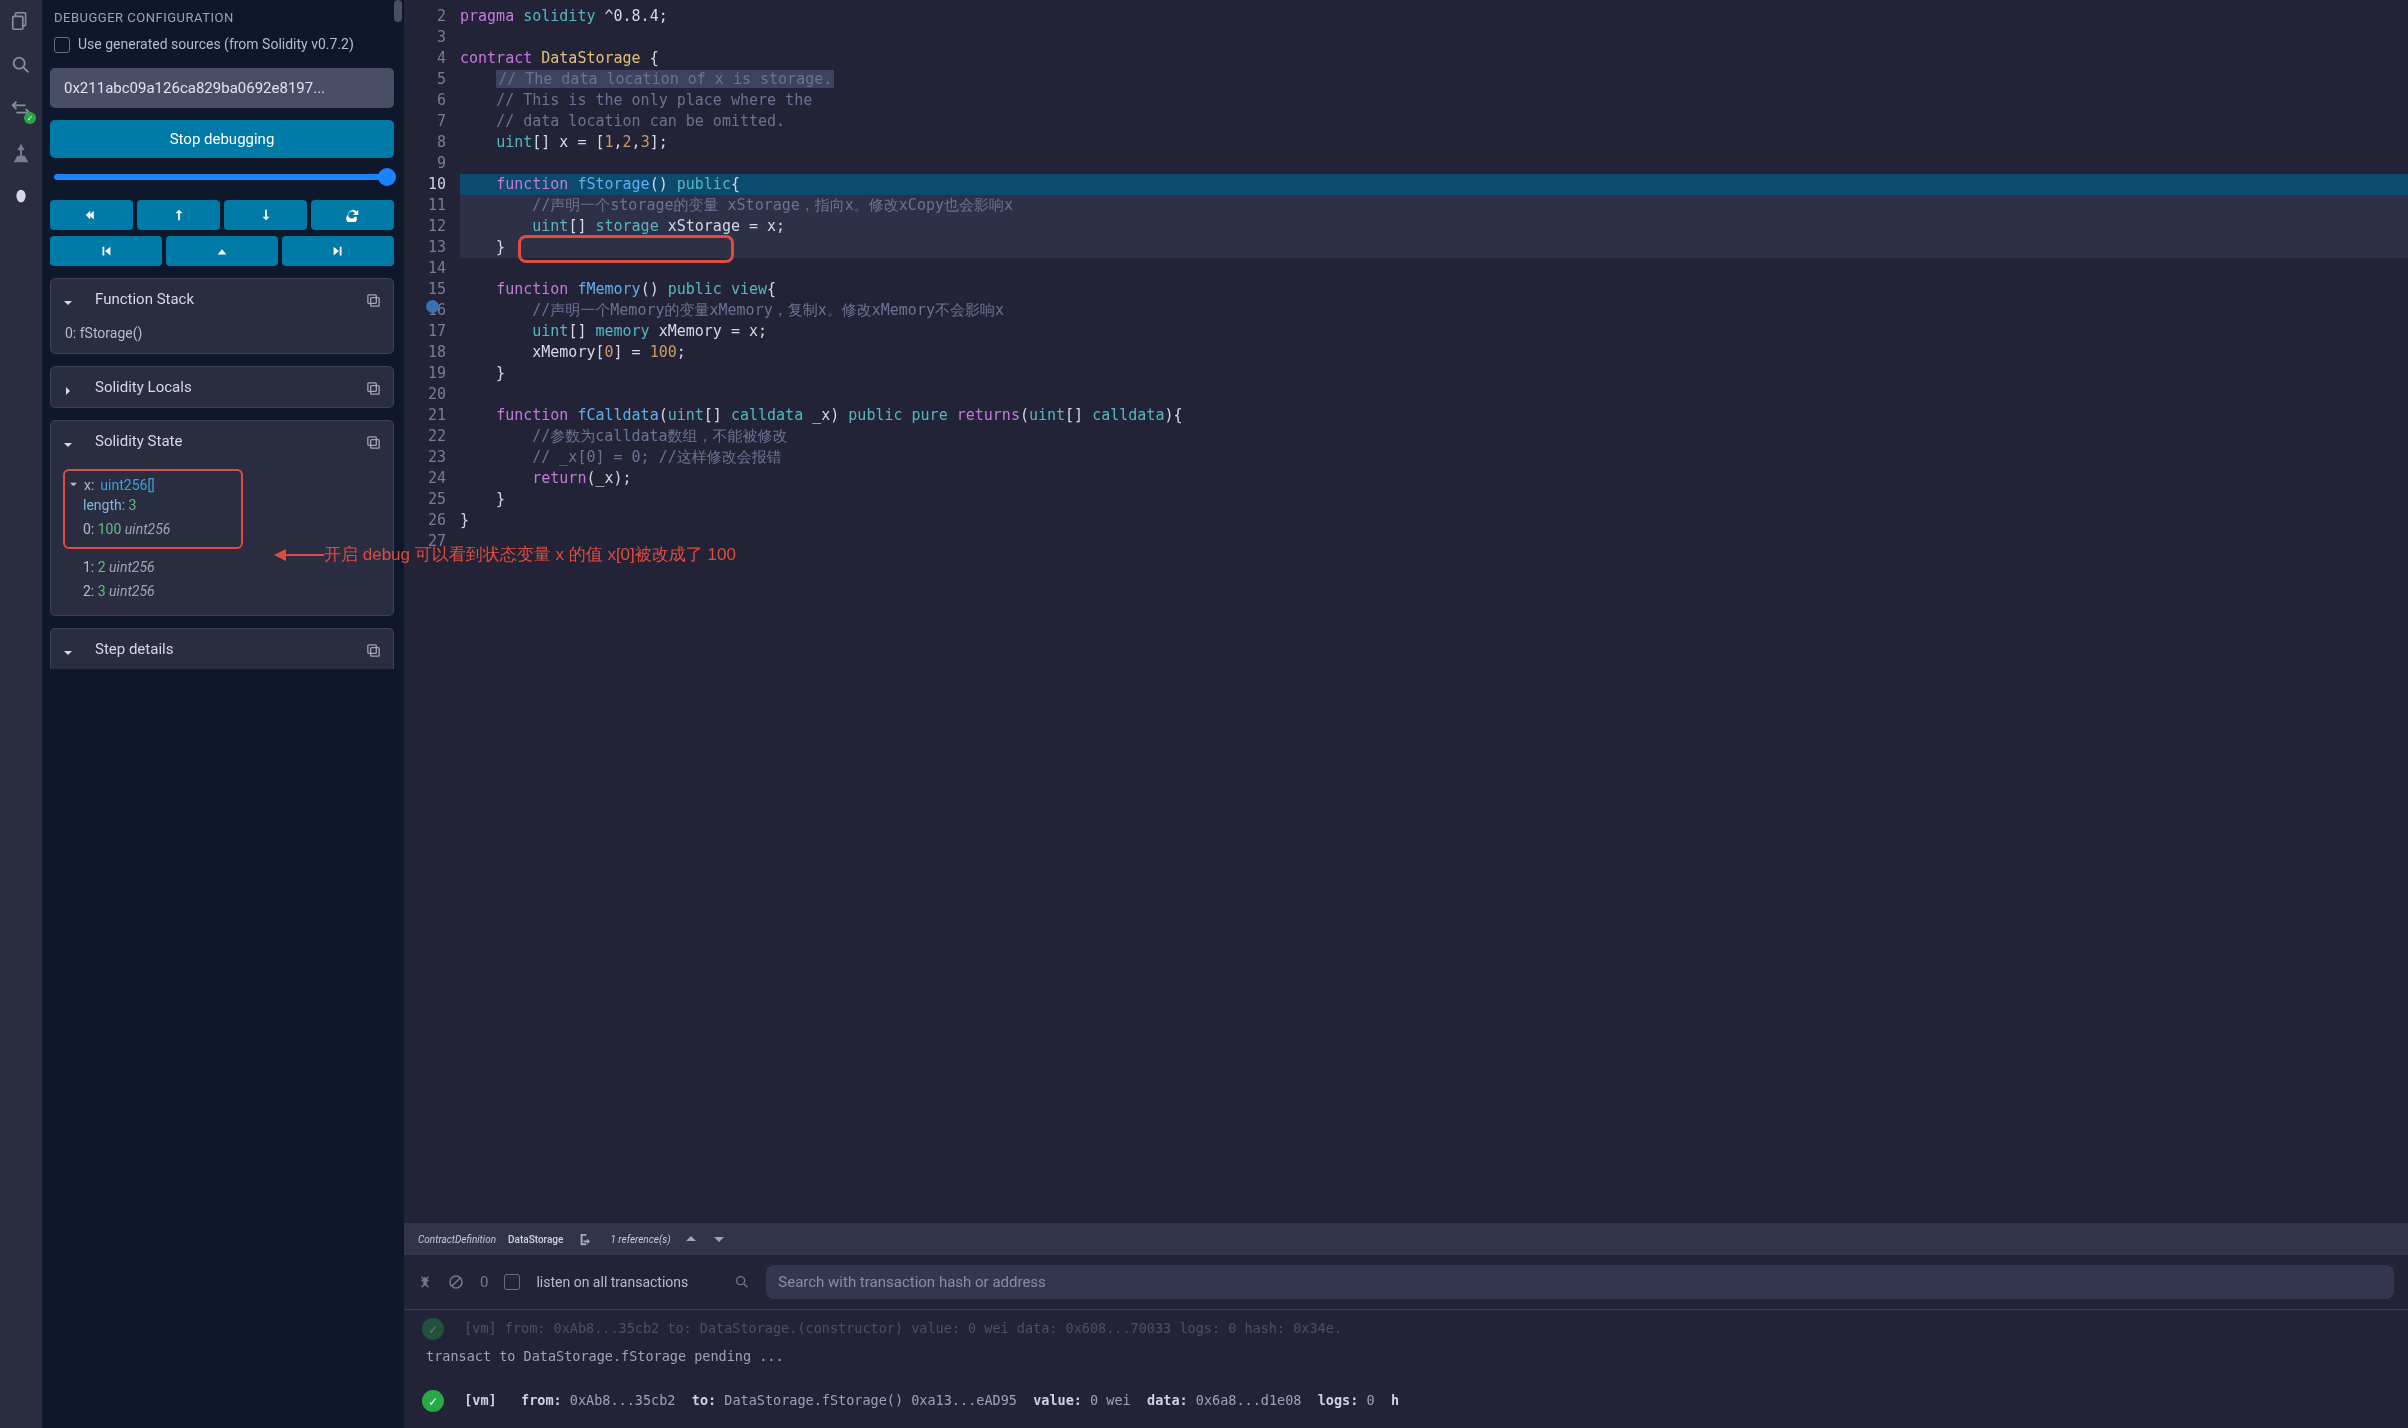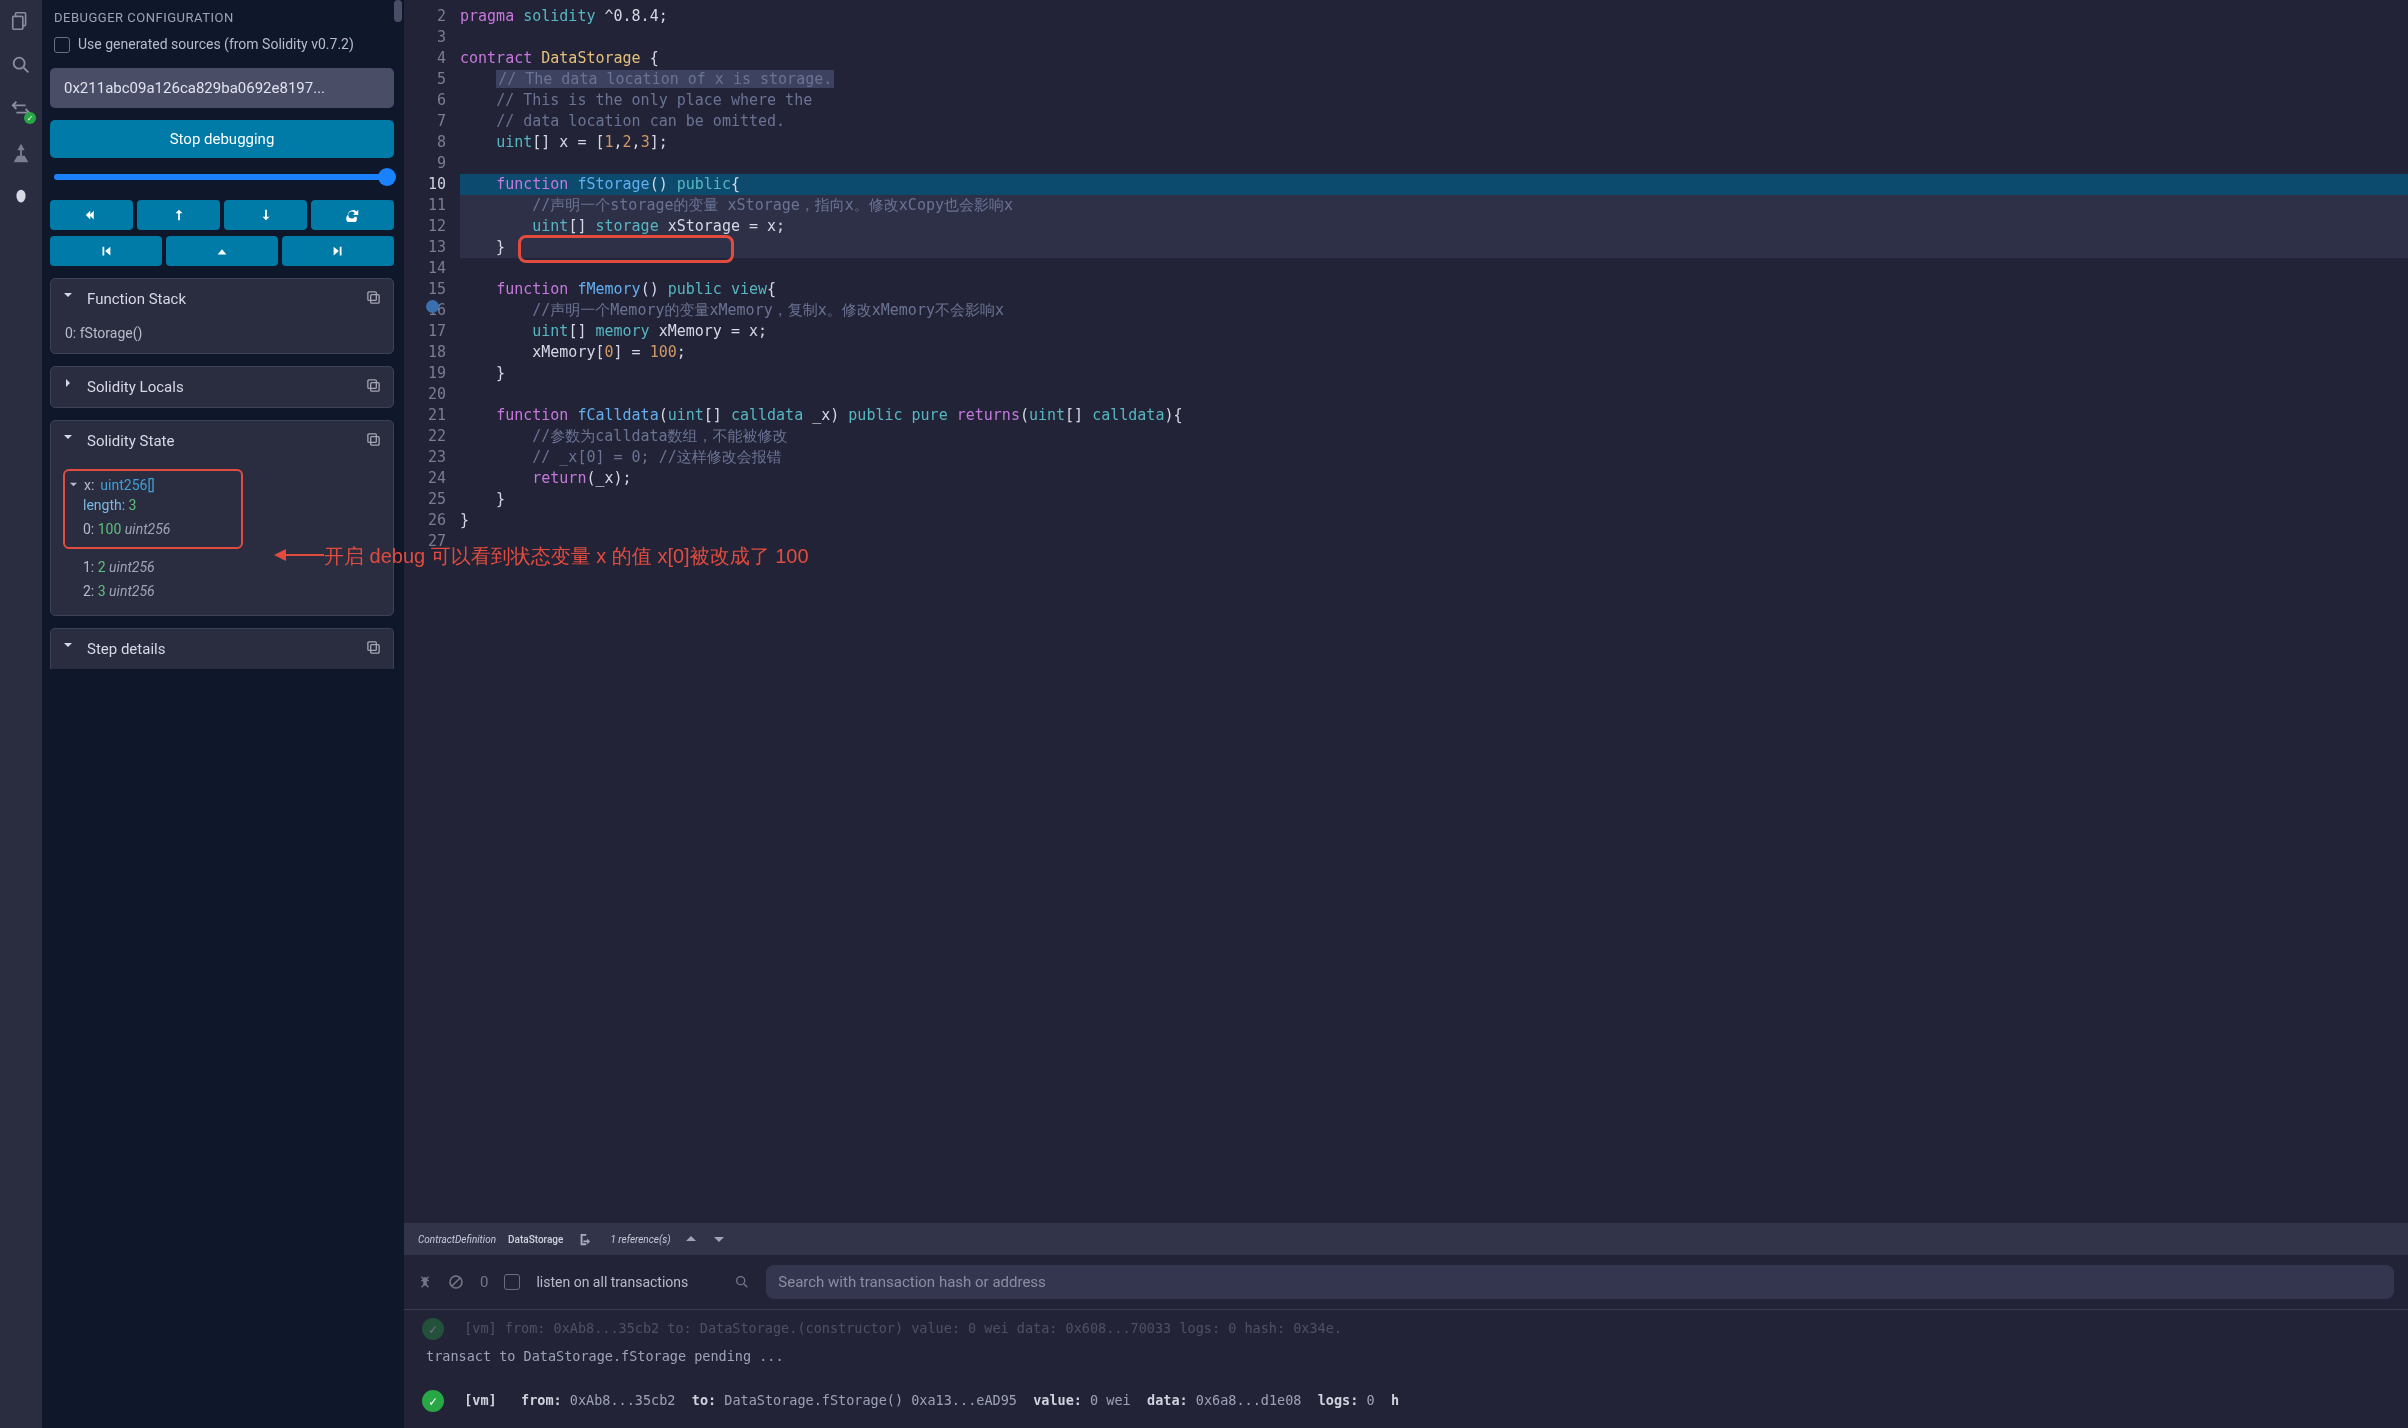--- a/index.html
+++ b/index.html
@@ -17,21 +17,21 @@
 .checkbox-row .cb { width: 16px; height: 16px; border: 1.5px solid #6a6d86; border-radius: 3px; margin-top:2px; flex-shrink:0; }
 .checkbox-row label { font-size: 14px; color: #b8bbc9; line-height:1.35; }
 .tx-input { background: #4a4d66; color: #e0e2ef; padding: 11px 14px; border-radius: 5px; font-size: 15px; margin-bottom: 12px; white-space:nowrap; overflow:hidden; text-overflow:ellipsis; }
 .stop-btn { background: #007aa6; color: #fff; text-align: center; padding: 10px; border-radius: 5px; font-size: 15px; margin-bottom: 16px; cursor:pointer; }
 .slider-track { position: relative; height: 6px; background: #1a82ff; border-radius: 3px; margin: 16px 4px 20px 4px; }
 .slider-thumb { position: absolute; right: -6px; top: -6px; width: 18px; height: 18px; background: #1a82ff; border-radius: 50%; }
 .btn-row { display: flex; gap: 4px; margin-bottom: 6px; }
 .btn-row .nav-btn { flex: 1; background: #007aa6; color: #fff; padding: 8px 0; border-radius: 4px; display:flex; align-items:center; justify-content:center; cursor:pointer; }
 .btn-row .nav-btn svg { width:14px; height:14px; }
 .panel { border: 1px solid #3d4057; border-radius: 5px; margin-top: 12px; background:#2a2c3f; }
-.panel-head { display: flex; align-items: flex-start; gap: 14px; padding: 11px 12px; color: #d6d8e6; font-size: 15px; cursor:pointer; }
+.panel-head { display: flex; align-items: flex-end; gap: 22px; padding: 11px 12px; color: #d6d8e6; font-size: 15px; cursor:pointer; }
 .panel-head .chev { width:10px; height:10px; }
 .panel-head .copy-icn { margin-left: auto; opacity:0.7; }
 .panel-body { padding: 6px 14px 12px 14px; font-size: 14px; color:#b8bbc9; }
 .state-item { padding: 4px 0 4px 4px; font-size:14px; }
 .state-row { display:flex; align-items:center; gap:6px; }
 .red-box { border: 2.5px solid #e24c3f; border-radius: 6px; padding: 6px 8px 6px 4px; margin: 2px 0 6px -2px; }
 .blue-txt{ color:#3fa0d8; }
 .blue-light{ color:#7bb8e0; }
 .green-txt{ color:#5ec07a; }
 .ital{ font-style:italic; color:#9ea2b8; }
@@ -55,21 +55,21 @@
 .ref-bar .share{ opacity:0.8; }
 .ref-bar .nav-icn{ width:16px;height:16px; opacity:0.75;}
 .console-bar { background:#222336; padding:10px 14px; display:flex; align-items:center; gap:16px; border-bottom:1px solid #3a3c52;}
 .console-bar .cb{ width:16px;height:16px; border:1.5px solid #6a6d86; border-radius:3px; }
 .console-bar .search-box{ flex:1; background:#343650; border-radius:8px; padding:8px 12px; color:#8a8da2; font-size:15px; }
 .console-bar .ci{ opacity:0.55; cursor:pointer; }
 .terminal { background:#222336; font-family:Menlo,Consolas,monospace; font-size:13.5px; color:#9ea2b8; padding:4px 18px 12px 18px; overflow:hidden; }
 .terminal .tl { padding:4px 0; white-space:nowrap; }
 .terminal .chk{ display:inline-flex; width:22px;height:22px; background:#28a745; border-radius:50%; align-items:center; justify-content:center; color:#fff; margin-right:12px; vertical-align:middle;}
 .terminal .b{ color:#d0d2de; font-weight:600;}
-.annotation-text { position:absolute; color:#e24c3f; font-size:20px; font-family:-apple-system,sans-serif; }
+.annotation-text { position:absolute; color:#e24c3f; font-size:17px; font-family:-apple-system,sans-serif; }
 .annotation-arrow { position:absolute; }
 .scroll-indicator{ position:absolute; right:2px; top:0; width:8px; height:60%; background:#4a4d66; border-radius:4px; }
 </style>
 </head>
 <body>
 
 <div class="app">
 
   <div class="icon-sidebar">
     <div class="icn">

